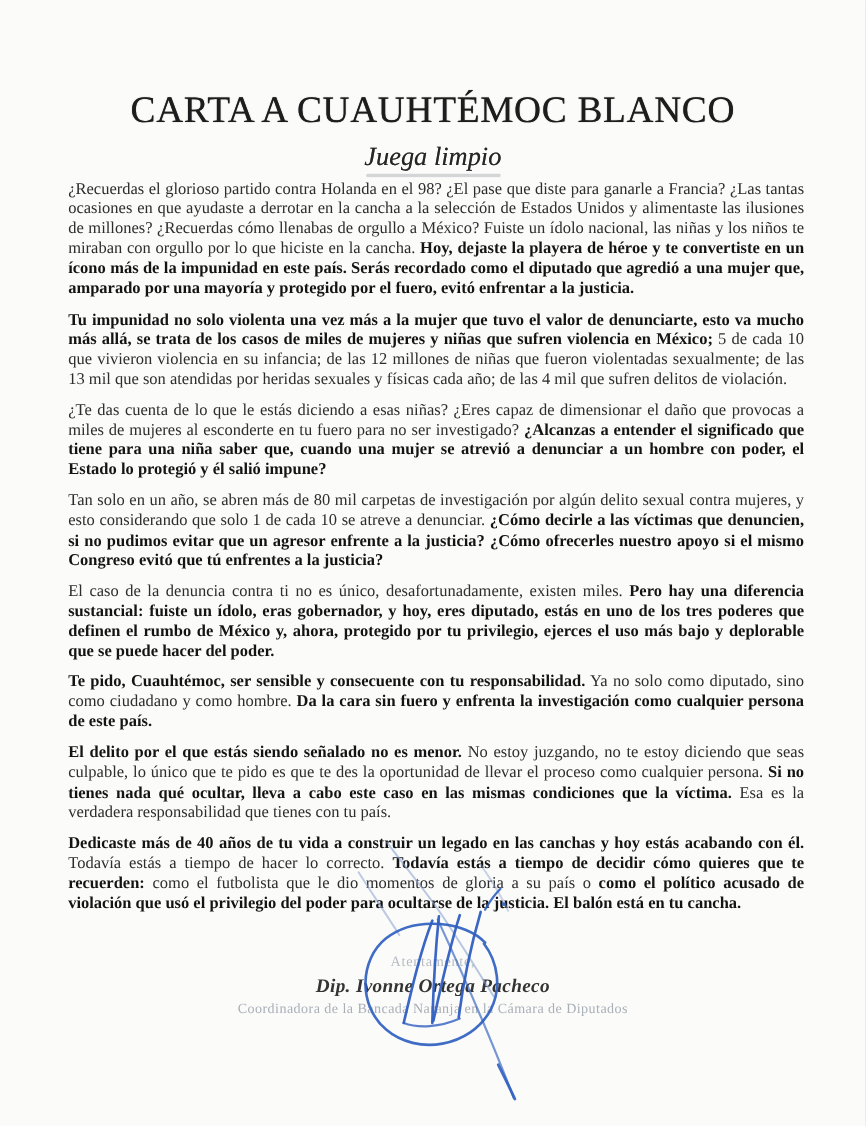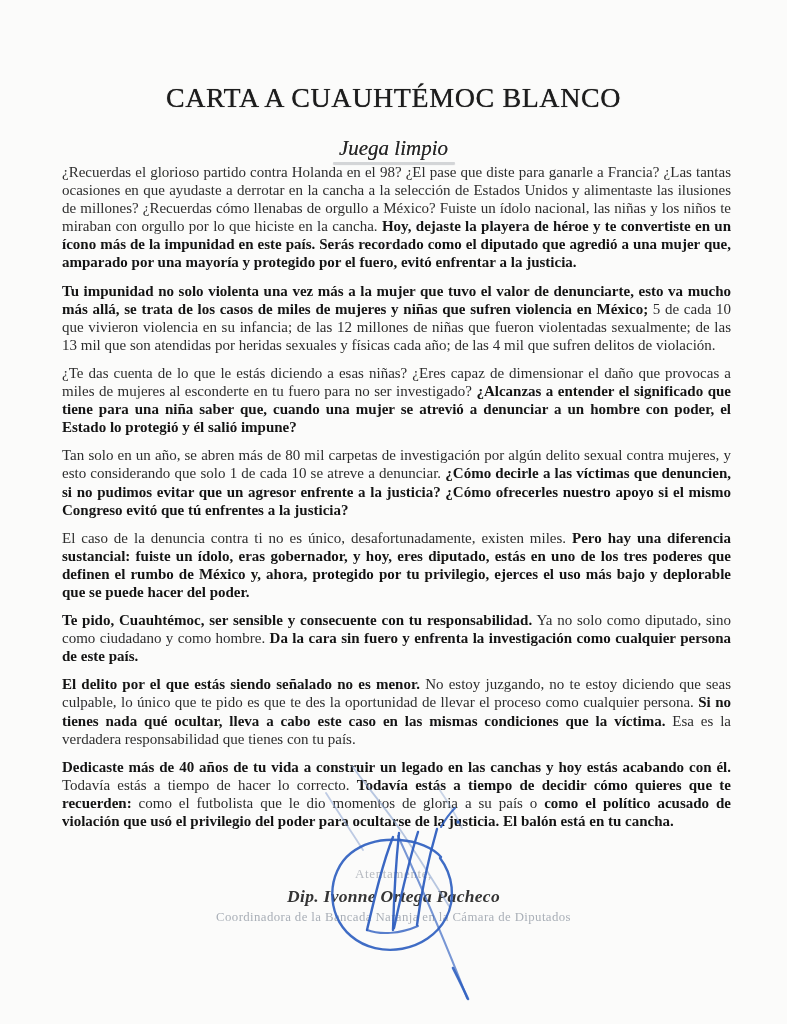--- a/index.html
+++ b/index.html
@@ -21,31 +21,31 @@
   
   .header {
     position: absolute;
     top: 82px;
     left: 0;
     right: 0;
     text-align: center;
   }
   .title {
     margin: 0;
-    font-size: 28px;
+    font-size: 34px;
     font-weight: 400;
     letter-spacing: 0.6px;
     color: #1d1d1d;
     text-shadow: 0 0 0.7px rgba(25,25,25,0.9);
   }
   .subtitle {
     display: inline-block;
-    margin-top: 22px;
+    margin-top: 10px;
     font-style: italic;
-    font-size: 21px;
+    font-size: 24px;
     color: #262626;
     text-shadow: 0 0 0.4px rgba(30,30,30,0.7);
   }
   .subtitle-rule {
     width: 122px;
     height: 2px;
     margin: 1px auto 0;
     background: #d3d5d7;
     border-radius: 2px;
     box-shadow: 0 1px 1px rgba(180,182,185,0.6);

